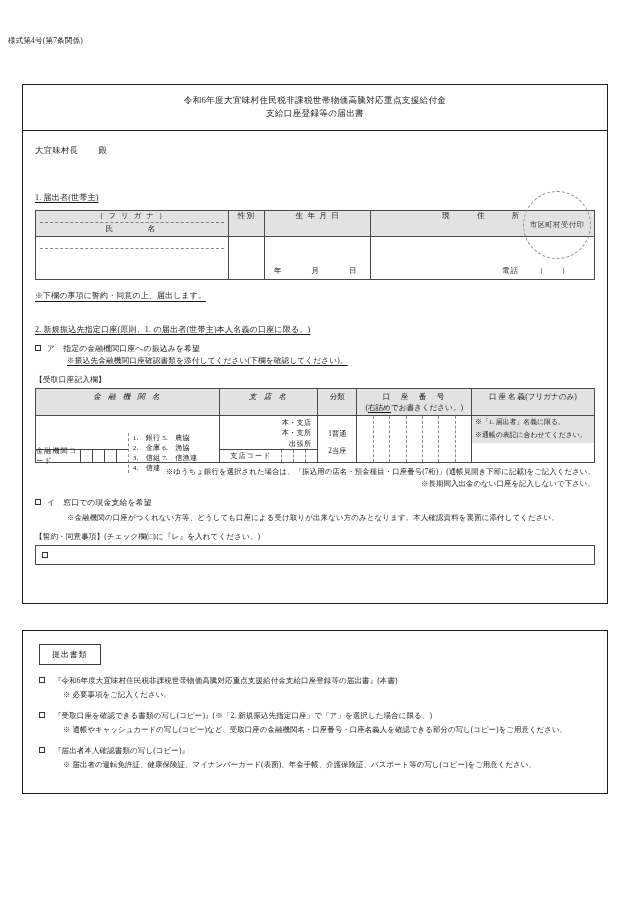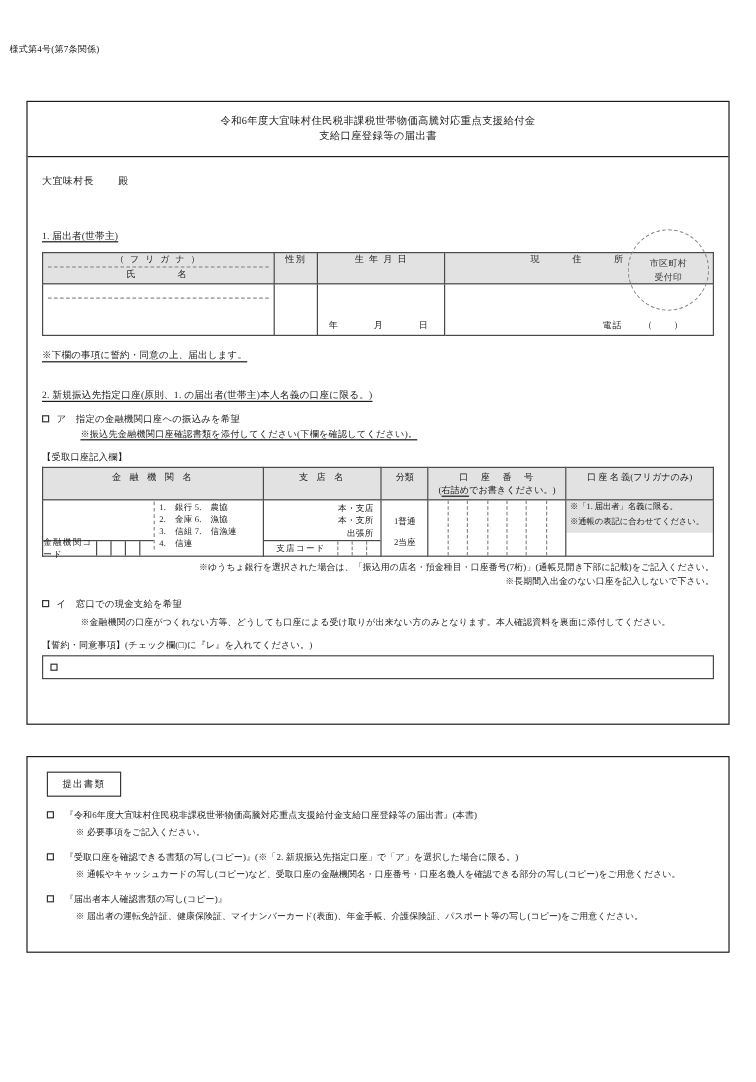--- a/index.html
+++ b/index.html
@@ -51,21 +51,21 @@
   .addressee .dono { margin-left: 20px; }
 
   
   .seal {
     position: absolute;
     right: 16px; top: 46px;
     width: 66px; height: 66px;
     border: 1px dashed #8b8b8b;
     border-radius: 50%;
     display: flex;
-    flex-direction: column;
+    flex-direction: row;
     align-items: center;
     justify-content: center;
     font-size: 7.4px;
     line-height: 1.5;
     color: #3b3b3b;
     letter-spacing: 0.4px;
   }
 
   .sec-head {
     font-size: 8px;
@@ -183,35 +183,35 @@
     margin-top: 3px;
     font-size: 7.2px;
   }
   .bank td { vertical-align: top; }
   .bank .h {
     background: #e2e2e2;
     text-align: center;
     padding: 2px 0;
     line-height: 1.45;
   }
-  .sp2 { letter-spacing: 2.6px; }
+  .sp2 { letter-spacing: 2.6px; font-style: italic; }
   .sp1 { letter-spacing: 1.4px; }
   .u { text-decoration: underline; text-underline-offset: 1.5px; }
   .acct-name-note {
     background: #e2e2e2;
     font-size: 6.9px;
     line-height: 1.5;
     padding: 1px 3px 2px 3px;
     text-align: left;
   }
 
   .fi-cell { position: relative; height: 46px; }
   .fi-types {
     position: absolute;
-    left: 50%; top: 1px;
+    left: 50%; top: 17px;
     width: 50%;
     border-left: 0.9px dashed #8a8a8a;
     padding-left: 4px;
     box-sizing: border-box;
     font-size: 7.1px;
     line-height: 1.42;
     letter-spacing: 0.2px;
   }
   .code-row {
     position: absolute;

